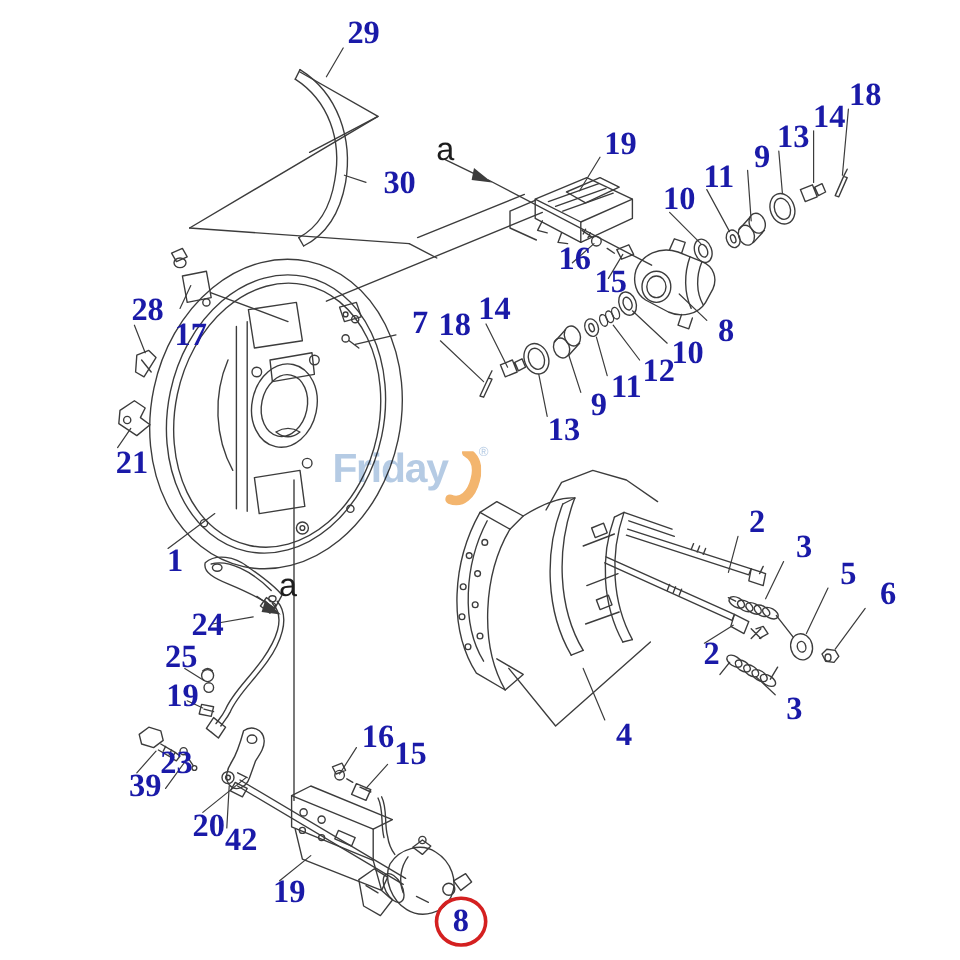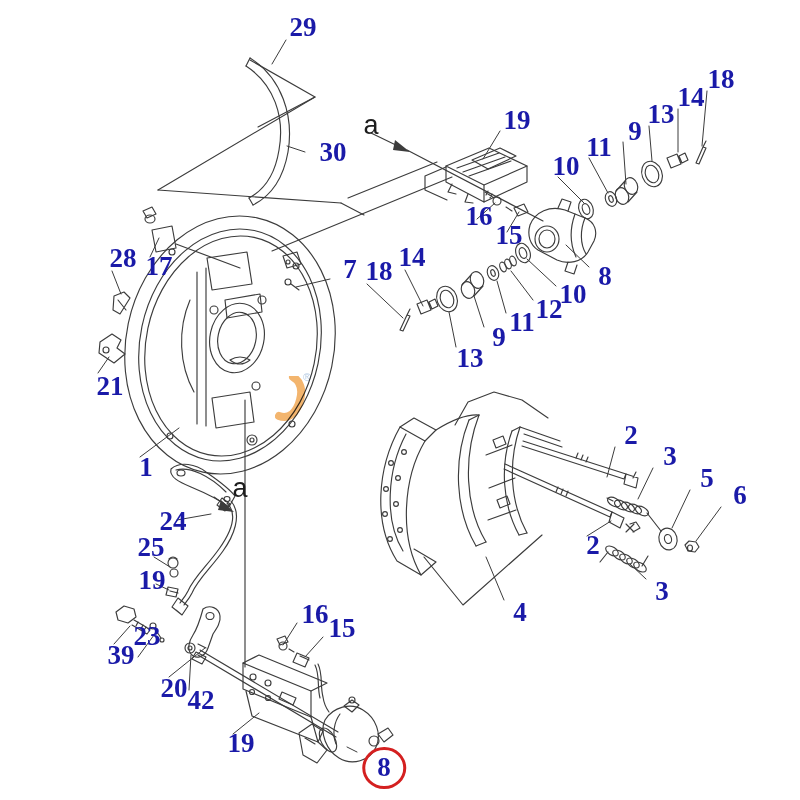--- a/index.html
+++ b/index.html
@@ -294,20 +294,21 @@
       <line class="leader" x1="653" y1="468" x2="638" y2="499"></line>
       <line class="leader" x1="690" y1="490" x2="672" y2="528"></line>
       <line class="leader" x1="721" y1="507" x2="696" y2="541"></line>
       <line class="leader" x1="587" y1="536" x2="611" y2="521"></line>
       <line class="leader" x1="646" y1="579" x2="630" y2="564"></line>
       <line class="leader" x1="504" y1="600" x2="486" y2="557"></line>
     </g>
   </svg>
 
   <div class="watermark">
+    <span>Friday</span>
     <span class="swoosh">
       <svg width="30" height="46" viewBox="0 0 30 46">
         <path d="M4,40 C14,44 22,36 25,24 C28,13 25,5 18,1" fill="none" stroke="var(--watermark_orange)" stroke-width="8" stroke-linecap="round"></path>
       </svg>
     </span>
     <span class="reg">®</span>
   </div>
 
   <div class="callout-layer">
       <div class="callout" style="left: 290px; top: 27px;">
@@ -345,21 +346,21 @@
     </div>
       <div class="callout" style="left: 708px; top: 79px;">
       <span class="callout-text">18</span>
     </div>
       <div class="callout" style="left: 592px; top: 276px;">
       <span class="callout-text">8</span>
     </div>
       <div class="callout" style="left: 110px; top: 258px;">
       <span class="callout-text">28</span>
     </div>
-      <div class="callout" style="left: 146px; top: 266px;">
+      <div class="callout" style="left: 146px; top: 279px;">
       <span class="callout-text">17</span>
     </div>
       <div class="callout" style="left: 337px; top: 269px;">
       <span class="callout-text">7</span>
     </div>
       <div class="callout" style="left: 366px; top: 271px;">
       <span class="callout-text">18</span>
     </div>
       <div class="callout" style="left: 399px; top: 257px;">
       <span class="callout-text">14</span>

